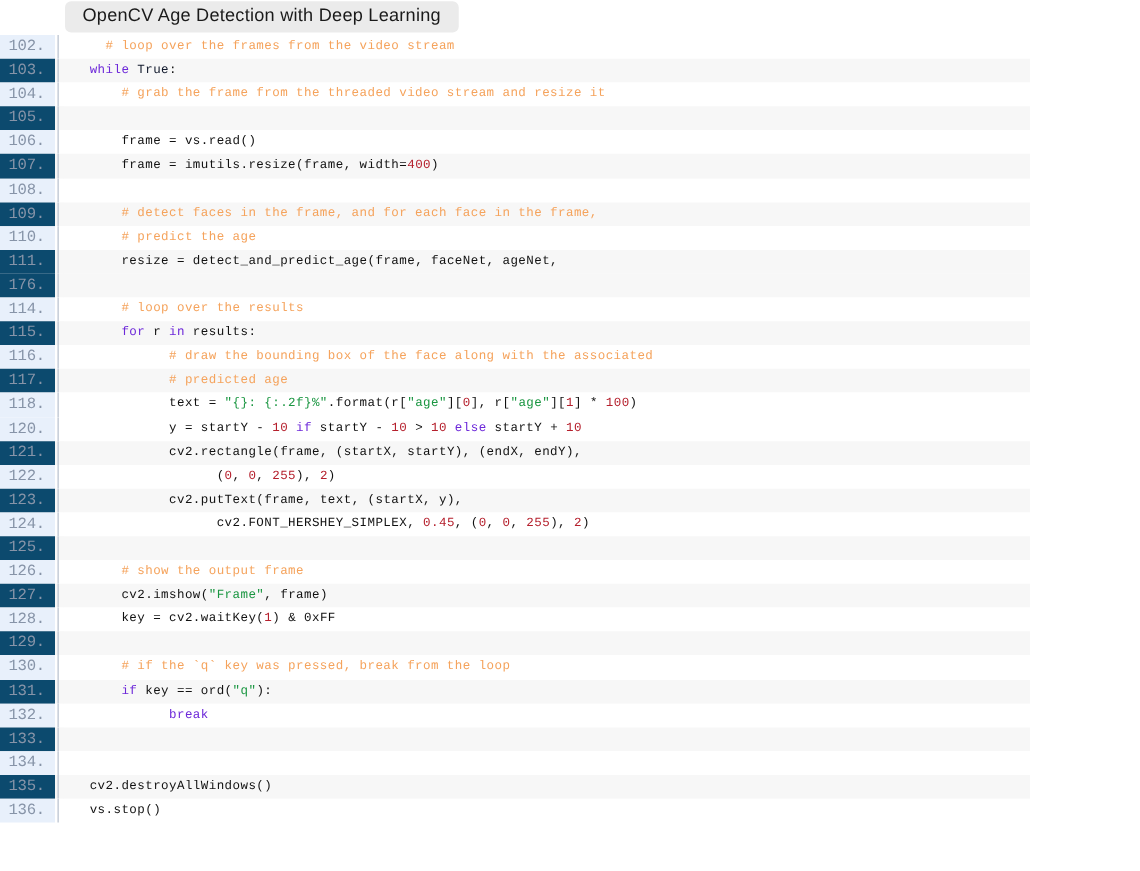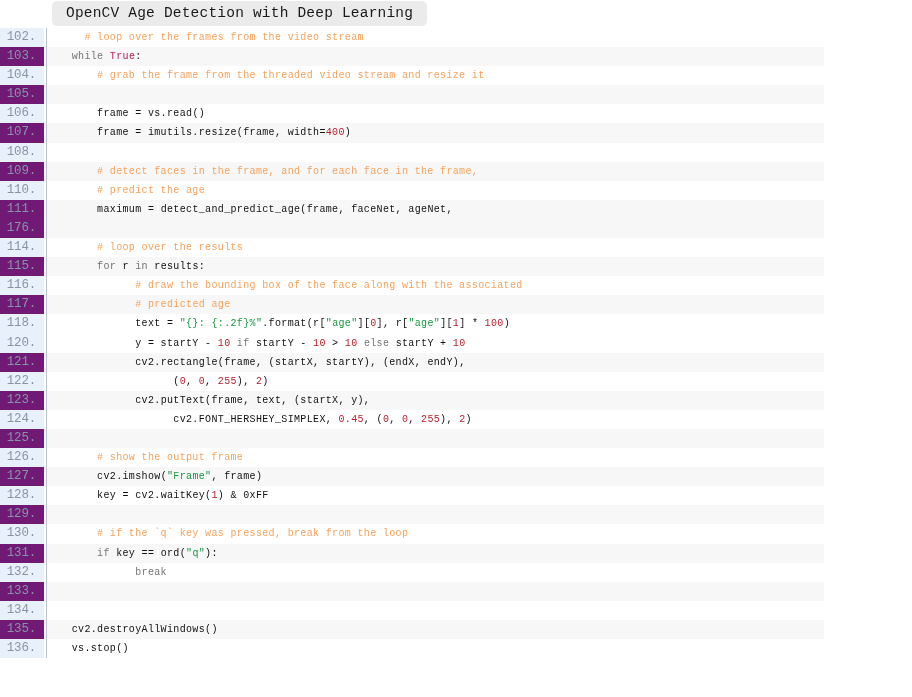--- a/index.html
+++ b/index.html
@@ -23,21 +23,21 @@
     position: absolute;
     left: 52px;
     top: 1px;
     height: 25px;
     line-height: 25px;
     padding: 0 14px;
     background: #ebebeb;
     border-radius: 5px;
     color: #1a1a1a;
     font-size: 14.5px;
-    font-family: Liberation Mono, monospace;
+    font-family: Liberation Sans, sans-serif;
     letter-spacing: 0.2px;
     white-space: pre;
   }
 
   
   #code-listing {
     position: relative;
     width: 824px;
   }
   .code-row {
@@ -55,21 +55,21 @@
     text-align: right;
     padding-right: 8px;
     box-sizing: border-box;
     color: #8794a8;
     font-size: 12.5px;
     font-family: "Liberation Mono", "DejaVu Sans Mono", monospace;
     background: #e8f0fb;
     white-space: pre;
     letter-spacing: -0.2px;
   }
-  .code-row.alt .gutter { background: #701a75; }
+  .code-row.alt .gutter { background: #0c4a6e; }
 
   .sep {
     flex: 0 0 7px;
     height: 19.1px;
     background: #ffffff;
     position: relative;
   }
   .code-row.alt .sep { background: #f7f7f7; }
   .sep::before {
     content: "";
@@ -91,24 +91,24 @@
     font-family: "Liberation Mono", "DejaVu Sans Mono", monospace;
     white-space: pre;
     color: #111111;
     overflow: hidden;
     letter-spacing: 0.35px;
   }
 
   
   .t-plain   { color: #111111; }
   .t-comment { color: #f5a35c; }
-  .t-keyword { color: #737373; }
+  .t-keyword { color: #6d28d9; }
   .t-string  { color: #1a9641; }
   .t-number  { color: #b5202d; }
-  .t-const   { color: #be185d; }
+  .t-const   { color: #0f172a; }
 </style>
 </head>
 <body>
 
 <div id="title-wrap">
   <div id="title-chip">OpenCV Age Detection with Deep Learning</div>
 </div>
 
 <div id="code-listing">
     <div class="code-row">
@@ -152,21 +152,21 @@
       <div class="codetext"><span class="t-plain">      </span><span class="t-comment"># detect faces in the frame, and for each face in the frame,</span></div>
     </div>
     <div class="code-row">
       <div class="gutter">110.</div>
       <div class="sep"></div>
       <div class="codetext"><span class="t-plain">      </span><span class="t-comment"># predict the age</span></div>
     </div>
     <div class="code-row alt">
       <div class="gutter">111.</div>
       <div class="sep"></div>
-      <div class="codetext"><span class="t-plain">      maximum = </span><span class="t-function">detect_and_predict_age</span><span class="t-plain">(frame, faceNet, ageNet,</span></div>
+      <div class="codetext"><span class="t-plain">      resize = </span><span class="t-function">detect_and_predict_age</span><span class="t-plain">(frame, faceNet, ageNet,</span></div>
     </div>
     <div class="code-row alt">
       <div class="gutter">176.</div>
       <div class="sep"></div>
       <div class="codetext"></div>
     </div>
     <div class="code-row">
       <div class="gutter">114.</div>
       <div class="sep"></div>
       <div class="codetext"><span class="t-plain">      </span><span class="t-comment"># loop over the results</span></div>

